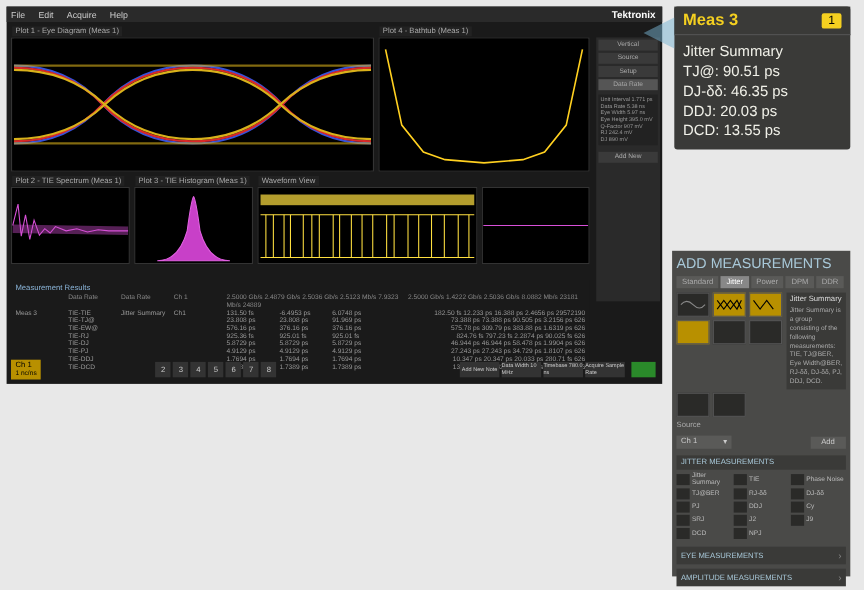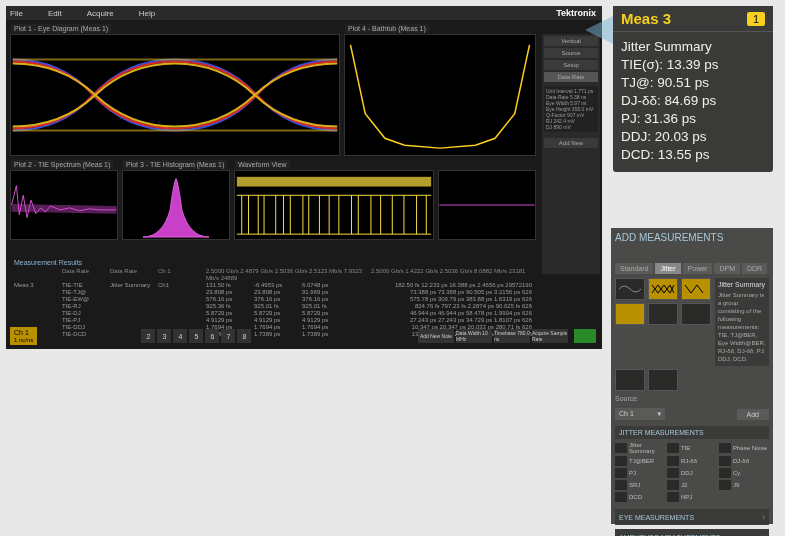--- a/index.html
+++ b/index.html
@@ -1,19 +1,19 @@
 <!DOCTYPE html>
 <html><head>
 <meta charset="utf-8">
 <style>
   * { box-sizing: border-box; margin: 0; padding: 0; }
   body { width: 785px; height: 536px; background: #e8e8e8; font-family: Arial, sans-serif; font-size: 9px; position: relative; }
   
   .scope-window { position: absolute; left: 6px; top: 6px; width: 596px; height: 343px; background: #1a1a1a; }
-  .scope-menubar { height: 14px; background: #2a2a2a; display: flex; align-items: center; padding: 0 4px; color: #ccc; font-size: 8px; gap: 25px; }
+  .scope-menubar { height: 14px; background: #2a2a2a; display: flex; align-items: center; padding: 0 4px; color: #ccc; font-size: 8px; gap: 12px; }
   .scope-brand { position: absolute; right: 6px; top: 2px; color: #fff; font-size: 9px; font-weight: bold; }
   
   .scope-body { position: relative; height: 329px; }
   .plot-area { position: absolute; background: #000; border: 1px solid #333; }
   .plot-title { position: absolute; top: -11px; left: 0; color: #aaa; font-size: 7px; background: #222; padding: 1px 3px; }
   
   .plot-eye { left: 4px; top: 14px; width: 330px; height: 122px; }
   .plot-bathtub { left: 338px; top: 14px; width: 192px; height: 122px; }
   .plot-spectrum { left: 4px; top: 150px; width: 108px; height: 70px; }
   .plot-histogram { left: 116px; top: 150px; width: 108px; height: 70px; }
@@ -41,21 +41,21 @@
   .callout { position: absolute; right: 12px; top: 6px; width: 160px; background: #3a3a38; border-radius: 3px; padding: 0; color: #eee; font-size: 14px; }
   .callout-header { background: #3a3a38; padding: 4px 8px; display: flex; justify-content: space-between; align-items: center; border-bottom: 1px solid #555; }
   .callout-title { color: #f5d020; font-weight: bold; font-size: 15px; }
   .callout-badge { background: #f5d020; color: #000; font-size: 11px; padding: 1px 6px; border-radius: 2px; }
   .callout-body { padding: 6px 8px 8px 8px; }
   .callout-line { font-size: 13.5px; line-height: 18px; color: #f0f0e8; }
   .callout-pointer { position: absolute; left: -28px; top: 10px; width: 0; height: 0; border-top: 14px solid transparent; border-bottom: 14px solid transparent; border-right: 28px solid rgba(120,180,210,0.5); }
   
   
   .addmeas { position: absolute; right: 12px; top: 228px; width: 162px; height: 296px; background: #4a4a48; color: #ccc; font-size: 8px; padding: 4px; }
-  .addmeas-title { color: #a8c8d8; font-size: 10px; margin-bottom: 20px; }
+  .addmeas-title { color: #a8c8d8; font-size: 13px; margin-bottom: 4px; }
   .addmeas-tabs { display: flex; gap: 2px; margin-bottom: 4px; }
   .addmeas-tab { background: #5a5a58; padding: 2px 5px; font-size: 7px; color: #aaa; }
   .addmeas-tab.active { background: #888; color: #fff; }
   .preview-row { display: flex; gap: 3px; margin-bottom: 3px; }
   .preview-cell { width: 30px; height: 22px; background: #2a2a28; border: 1px solid #555; display:flex; align-items:center; justify-content:center; }
   .preview-desc { background: #3a3a38; padding: 3px; font-size: 6px; color: #aaa; line-height: 8px; }
   .source-row { display: flex; align-items: center; gap: 4px; margin: 6px 0; }
   .source-select { background: #5a5a58; padding: 2px 4px; width: 50px; font-size: 7px; display:flex; justify-content:space-between; }
   .add-btn { margin-left: auto; background: #5a5a58; padding: 2px 10px; font-size: 7px; }
   .section-hdr { background: #3a3a38; color: #a8c8d8; font-size: 7px; padding: 3px 4px; margin-top: 4px; display:flex; justify-content:space-between; align-items:center; }
@@ -297,24 +297,22 @@
 </div>
 
 <div class="callout">
   <div class="callout-pointer"></div>
   <div class="callout-header">
     <span class="callout-title">Meas 3</span>
     <span class="callout-badge">1</span>
   </div>
   <div class="callout-body">
     <div class="callout-line" style="font-weight:500">Jitter Summary</div>
-    <div class="callout-line">TIE(σ): 13.39 ps</div>
     <div class="callout-line">TJ@: 90.51 ps</div>
-    <div class="callout-line">DJ-δδ: 84.69 ps</div>
-    <div class="callout-line">PJ: 31.36 ps</div>
+    <div class="callout-line">DJ-δδ: 46.35 ps</div>
     <div class="callout-line">DDJ: 20.03 ps</div>
     <div class="callout-line">DCD: 13.55 ps</div>
   </div>
 </div>
 
 <div class="addmeas">
   <div class="addmeas-title">ADD MEASUREMENTS</div>
   <div class="addmeas-tabs">
     <div class="addmeas-tab">Standard</div>
     <div class="addmeas-tab active">Jitter</div>

